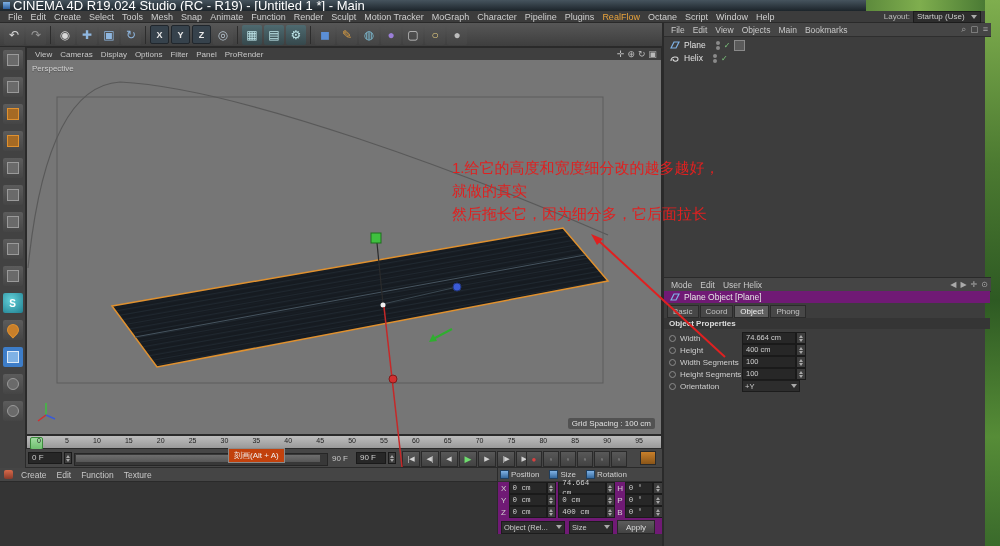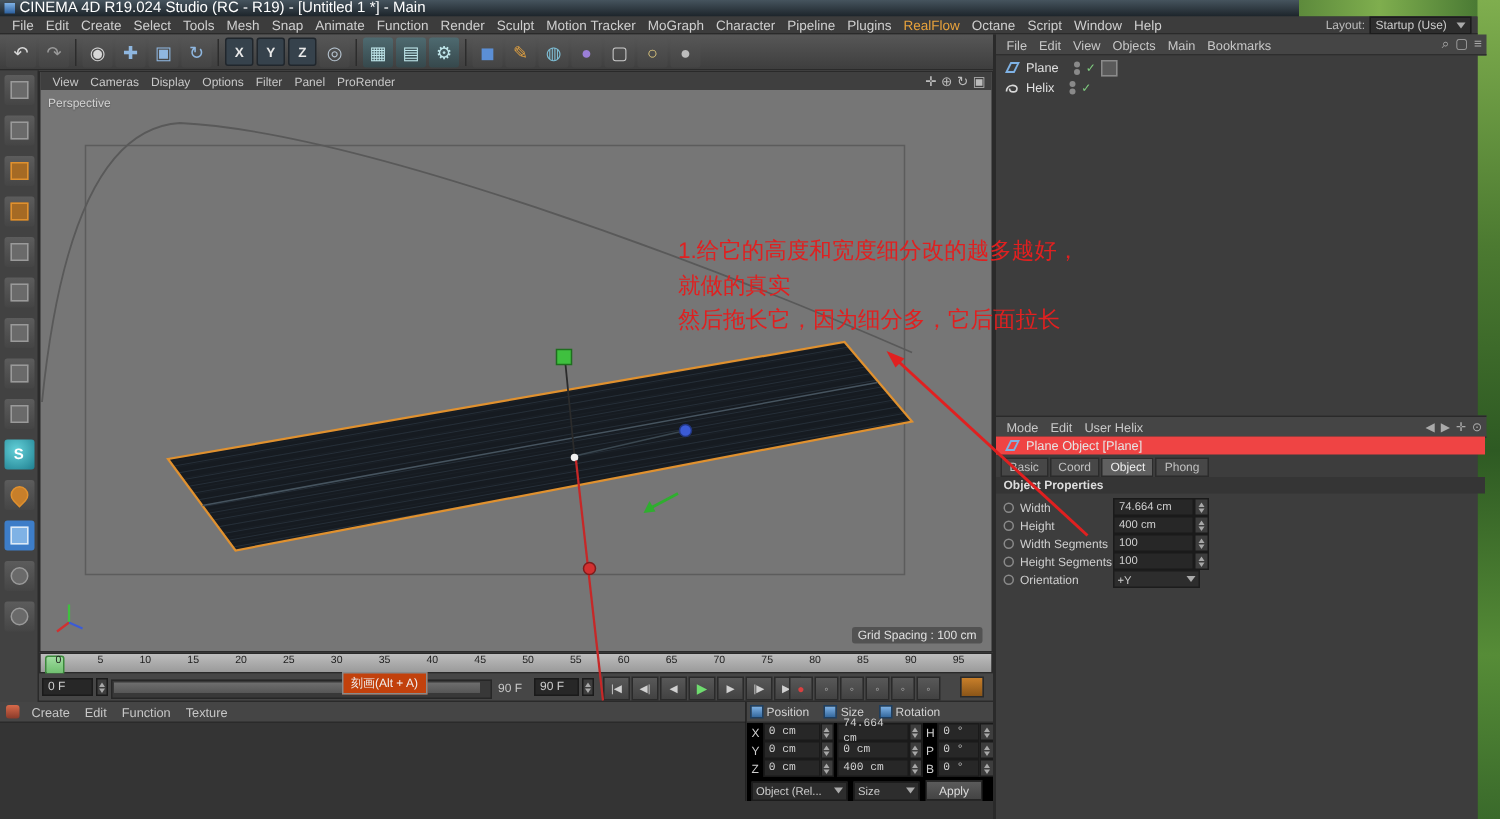--- a/index.html
+++ b/index.html
@@ -1,21 +1,21 @@
 <!DOCTYPE html>
 <html><head>
 <meta charset="utf-8">
 <style>
   html,body{margin:0;padding:0;background:#111;}
   #screen{position:relative;width:1000px;height:546px;overflow:hidden;background:#3b3b3b;
           font-family:"Liberation Sans",sans-serif;color:#c8c8c8;font-size:9px;}
   .abs{position:absolute;box-sizing:border-box;}
   
   #titlebar{left:0;top:0;width:974px;height:11px;background:linear-gradient(#46545e,#1c242a);
-            display:flex;align-items:center;color:#fff;font-size:10px;padding:0 3px;}
+            display:flex;align-items:center;color:#fff;font-size:13px;padding:0 3px;}
   #titlebar .appicon{width:7px;height:7px;background:linear-gradient(#7fb2e5,#2b5f9e);margin-right:3px;flex:none;}
   #titlebar .wbtns{margin-left:auto;display:flex;gap:2px;}
   #titlebar .wb{width:12px;height:7px;background:#44525c;border:1px solid #15191c;}
   #titlebar .wb.close{background:#8c3a34;}
   #corner-desktop{left:866px;top:0;width:134px;height:11px;background:linear-gradient(90deg,#5d8a3c,#7fae4e 40%,#3e6e2e);}
   #desktop-strip{left:985px;top:0;width:15px;height:546px;
                  background:linear-gradient(180deg,#7fae4e,#4c7a31 30%,#2e5a23 55%,#568c37 80%,#3a6a2b);}
   
   #menubar{left:0;top:11px;width:985px;height:12px;background:#3c3c3c;border-bottom:1px solid #2a2a2a;
            display:flex;align-items:center;padding:0 4px;}
@@ -79,21 +79,21 @@
   .kbtn.rec{color:#d84040;}
   
   #tooltip{left:228px;top:448px;background:#c2410c;border:1px solid #8a8a8a;color:#f0f0f0;font-size:8px;
            padding:1px 5px;z-index:60;white-space:nowrap;}
   
   #bottom{left:0;top:468px;width:662px;height:78px;background:#343434;}
   #mat-header{position:absolute;left:0;top:0;width:497px;height:13px;background:#454545;border-bottom:1px solid #2a2a2a;
               display:flex;align-items:center;padding:0 4px;gap:2px;}
   #mat-header .mi{padding:0 4px;color:#c8c8c8;font-size:8.5px;}
   #mat-header .micon{width:9px;height:9px;background:linear-gradient(#d86a4a,#8a3a2a);border-radius:2px;margin-right:2px;}
-  #coord-panel{position:absolute;left:497px;top:0;width:165px;height:66px;background:#000000;border-left:1px solid #2a2a2a;}
+  #coord-panel{position:absolute;left:497px;top:0;width:165px;height:66px;background:#701a75;border-left:1px solid #2a2a2a;}
   #coord-head{display:flex;align-items:center;height:13px;background:#454545;border-bottom:1px solid #2e2e2e;
               font-size:8px;color:#d0d0d0;}
   #coord-head span{flex:none;}
   .blutag{width:7px;height:7px;background:linear-gradient(#7fb2e5,#35699e);border:1px solid #1f3e5e;margin:0 2px;flex:none;}
   .crow{display:flex;align-items:center;height:12px;padding-left:3px;font-size:8px;}
   .crow .ax{width:8px;color:#cfcfcf;}
   .crow .fld{height:10px;font-size:7.5px;font-family:Liberation Mono, monospace;}
   .crow .stp{height:10px;}
   #coord-foot{display:flex;align-items:center;gap:4px;padding:2px 3px 0 3px;}
   .dd{background:#2d2d2d;border:1px solid #1c1c1c;height:11px;display:inline-flex;align-items:center;
@@ -109,21 +109,21 @@
   .orow{position:absolute;left:0;width:321px;height:12px;display:flex;align-items:center;padding-left:5px;font-size:8.5px;color:#e0e0e0;gap:4px;}
   .vdots{display:flex;flex-direction:column;gap:1px;margin-left:6px;}
   .vdots b{width:4px;height:4px;border-radius:50%;background:#8a8a8a;display:block;}
   .chk{color:#7ec97e;font-size:8px;}
   .tagico{width:9px;height:9px;background:#5a5a5a;border:1px solid #8a8a8a;}
   #am-header{position:absolute;left:0;top:254px;width:321px;height:13px;background:#454545;border-top:1px solid #2a2a2a;
              border-bottom:1px solid #2e2e2e;display:flex;align-items:center;padding:0 3px;font-size:8.5px;}
   #am-header .mi{padding:0 4px;color:#c8c8c8;}
   #am-header .ricons{margin-left:auto;display:flex;gap:4px;color:#aaa;font-size:8px;}
   #am-title{position:absolute;left:0;top:268px;width:321px;height:12px;display:flex;align-items:center;gap:4px;
-            padding-left:5px;font-size:8.5px;color:#e6e6e6;background:#ef4444;}
+            padding-left:5px;font-size:8.5px;color:#e6e6e6;background:#701a75;}
   #am-tabs{position:absolute;left:3px;top:282px;display:flex;gap:1px;}
   .tab{background:#474747;border:1px solid #2b2b2b;color:#c0c0c0;font-size:8px;height:11px;line-height:11px;padding:0 5px;}
   .tab.active{background:#606060;color:#f0f0f0;}
   #am-section{position:absolute;left:0;top:295px;width:321px;height:11px;background:#353535;color:#ddd;
               font-size:8px;font-weight:bold;display:flex;align-items:center;padding-left:5px;}
   .arow{position:absolute;left:0;width:321px;height:12px;display:flex;align-items:center;font-size:8px;color:#cfcfcf;}
   .arow .bullet{width:5px;height:5px;border:1px solid #8a8a8a;border-radius:50%;margin:0 4px 0 5px;flex:none;}
   .arow .albl{width:62px;flex:none;}
   .arow .fld{width:46px;height:10px;font-size:7.5px;flex:none;}
   .arow .stp{height:10px;}

